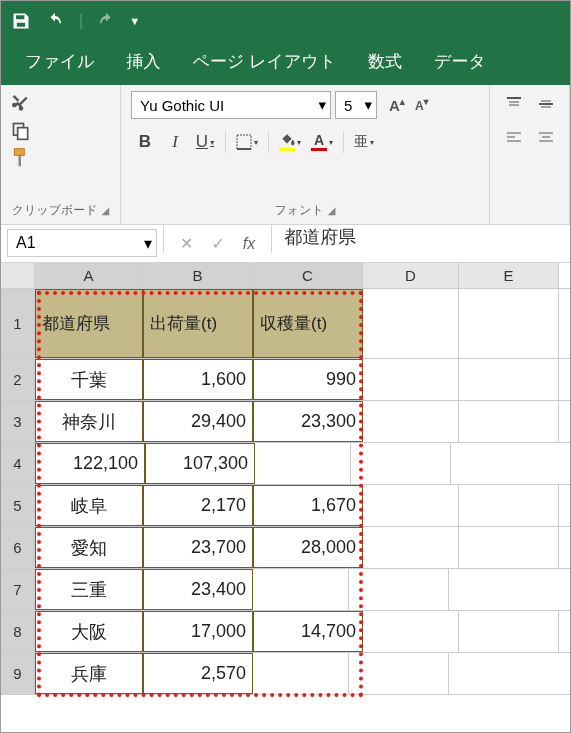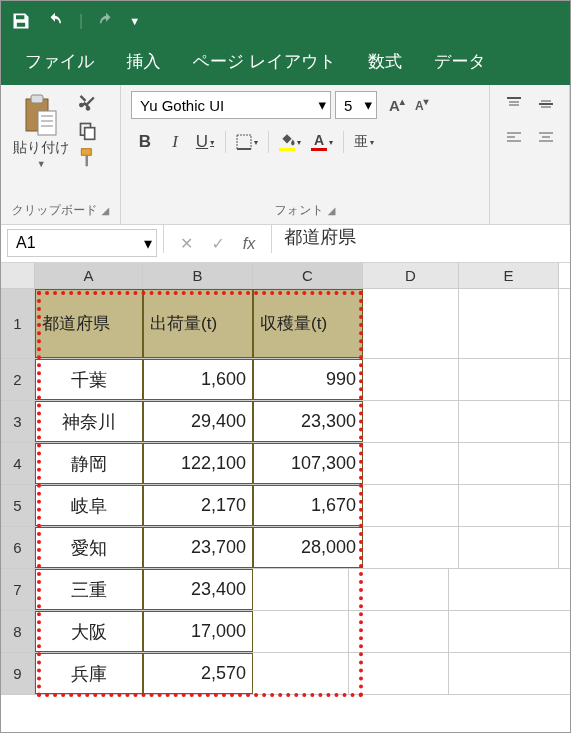--- a/index.html
+++ b/index.html
@@ -114,34 +114,20 @@
   <div class="tab">ファイル</div>
   <div class="tab">挿入</div>
   <div class="tab">ページ レイアウト</div>
   <div class="tab">数式</div>
   <div class="tab">データ</div>
 </div>
 
 <div class="ribbon">
   <div class="group clip-group">
     <div class="group-content">
-      <div class="paste-btn">
-        <span class="big-icon">
-          <svg width="38" height="44" viewBox="0 0 38 44">
-              <rect x="4" y="6" width="22" height="32" fill="#b08850" stroke="#7a5a30"></rect>
-              <rect x="9" y="2" width="12" height="8" rx="2" fill="#ddd" stroke="#888"></rect>
-              <rect x="16" y="18" width="18" height="24" fill="#fff" stroke="#888"></rect>
-              <line x1="19" y1="23" x2="31" y2="23" stroke="#888"></line>
-              <line x1="19" y1="28" x2="31" y2="28" stroke="#888"></line>
-              <line x1="19" y1="33" x2="31" y2="33" stroke="#888"></line>
-            </svg>
-        </span>
-        <span class="label">貼り付け</span>
-        <span style="font-size:9px;color:#666">▼</span>
-      </div>
       <div class="clip-icons">
         <span class="small-icon">
           <svg width="20" height="20" viewBox="0 0 24 24">
               <path fill="#555" d="M10 6L4 0 2 2l6 6-2 2c-1-1-3-1-4 0s-1 3 0 4 3 1 4 0l2-2 2 2c-1 1-1 3 0 4s3 1 4 0 1-3 0-4l-2-2 8-8-2-2-8 8-2-2 2-2z"></path>
             </svg>
         </span>
         <span class="small-icon">
           <svg width="20" height="20" viewBox="0 0 24 24">
               <rect x="3" y="3" width="12" height="14" fill="none" stroke="#555" stroke-width="2"></rect>
               <rect x="8" y="8" width="12" height="14" fill="#fff" stroke="#555" stroke-width="2"></rect>
@@ -308,21 +294,20 @@
   <div class="row rn">
     <div class="row-h sel">3</div>
     <div class="cell col-A tbl-cell center">神奈川</div>
     <div class="cell col-B tbl-cell num">29,400</div>
     <div class="cell col-C tbl-cell num">23,300</div>
     <div class="cell col-D"></div>
     <div class="cell col-E"></div>
   </div>
   <div class="row rn">
     <div class="row-h sel">4</div>
-    <div class="cell col-A tbl-cell center">静岡</div>
     <div class="cell col-B tbl-cell num">122,100</div>
     <div class="cell col-C tbl-cell num">107,300</div>
     <div class="cell col-D"></div>
     <div class="cell col-E"></div>
   </div>
   <div class="row rn">
     <div class="row-h sel">5</div>
     <div class="cell col-A tbl-cell center">岐阜</div>
     <div class="cell col-B tbl-cell num">2,170</div>
     <div class="cell col-C tbl-cell num">1,670</div>
@@ -341,20 +326,21 @@
     <div class="row-h sel">7</div>
     <div class="cell col-A tbl-cell center">三重</div>
     <div class="cell col-B tbl-cell num">23,400</div>
     <div class="cell col-D"></div>
     <div class="cell col-E"></div>
   </div>
   <div class="row rn">
     <div class="row-h sel">8</div>
     <div class="cell col-A tbl-cell center">大阪</div>
     <div class="cell col-B tbl-cell num">17,000</div>
+    <div class="cell col-C tbl-cell num">14,700</div>
     <div class="cell col-D"></div>
     <div class="cell col-E"></div>
   </div>
   <div class="row rn">
     <div class="row-h sel">9</div>
     <div class="cell col-A tbl-cell center">兵庫</div>
     <div class="cell col-B tbl-cell num">2,570</div>
     <div class="cell col-D"></div>
     <div class="cell col-E"></div>
   </div>

